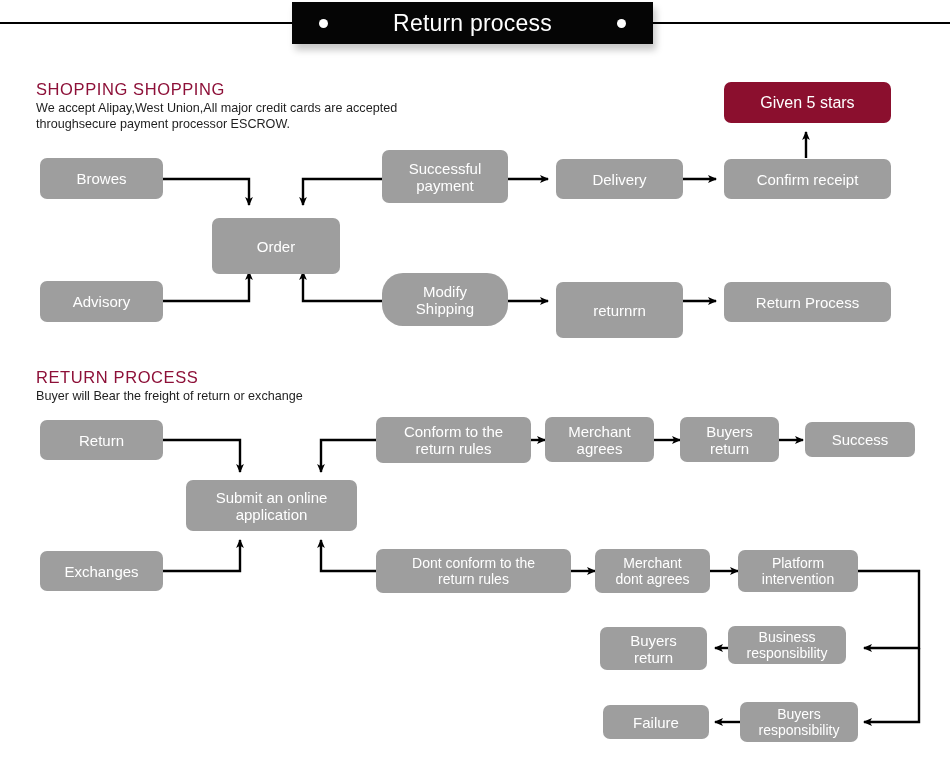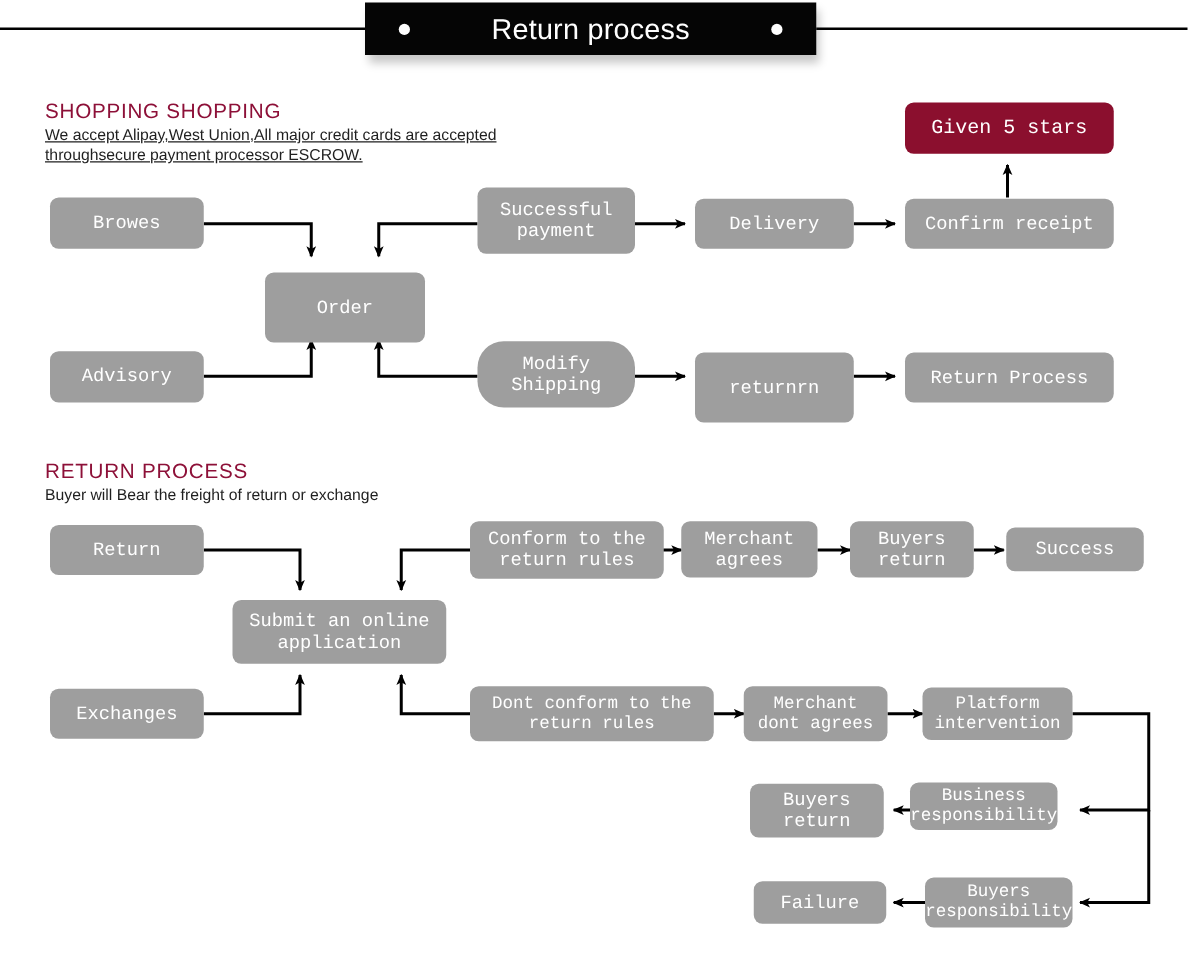--- a/index.html
+++ b/index.html
@@ -65,40 +65,39 @@
     white-space: nowrap;
   }
   .section-desc {
     position: absolute;
     color: #1f1f1f;
     font-size: 12.6px;
     line-height: 16px;
     white-space: pre-line;
   }
   #shopping-title { left: 36px; top: 80px; }
-  #shopping-desc  { left: 36px; top: 100px; text-decoration: underline; }
+  #shopping-desc  { left: 36px; top: 100px; }
   #return-title   { left: 36px; top: 368px; }
   #return-desc    { left: 36px; top: 388px; }
 
   
   .flow-box {
     position: absolute;
     background: #9e9e9e;
     border-radius: 7px;
     color: #ffffff;
     font-size: 15px;
     line-height: 17px;
     display: flex;
     align-items: center;
     justify-content: center;
     text-align: center;
     box-sizing: border-box;
     padding: 2px 4px;
     white-space: pre-line;
-    font-family: Liberation Mono, monospace;
   }
   .flow-box.accent {
     background: #8b0f2e;
     font-size: 16px;
   }
   .flow-box.small { font-size: 14px; line-height: 16px; }
 
   
   #connectors {
     position: absolute;

